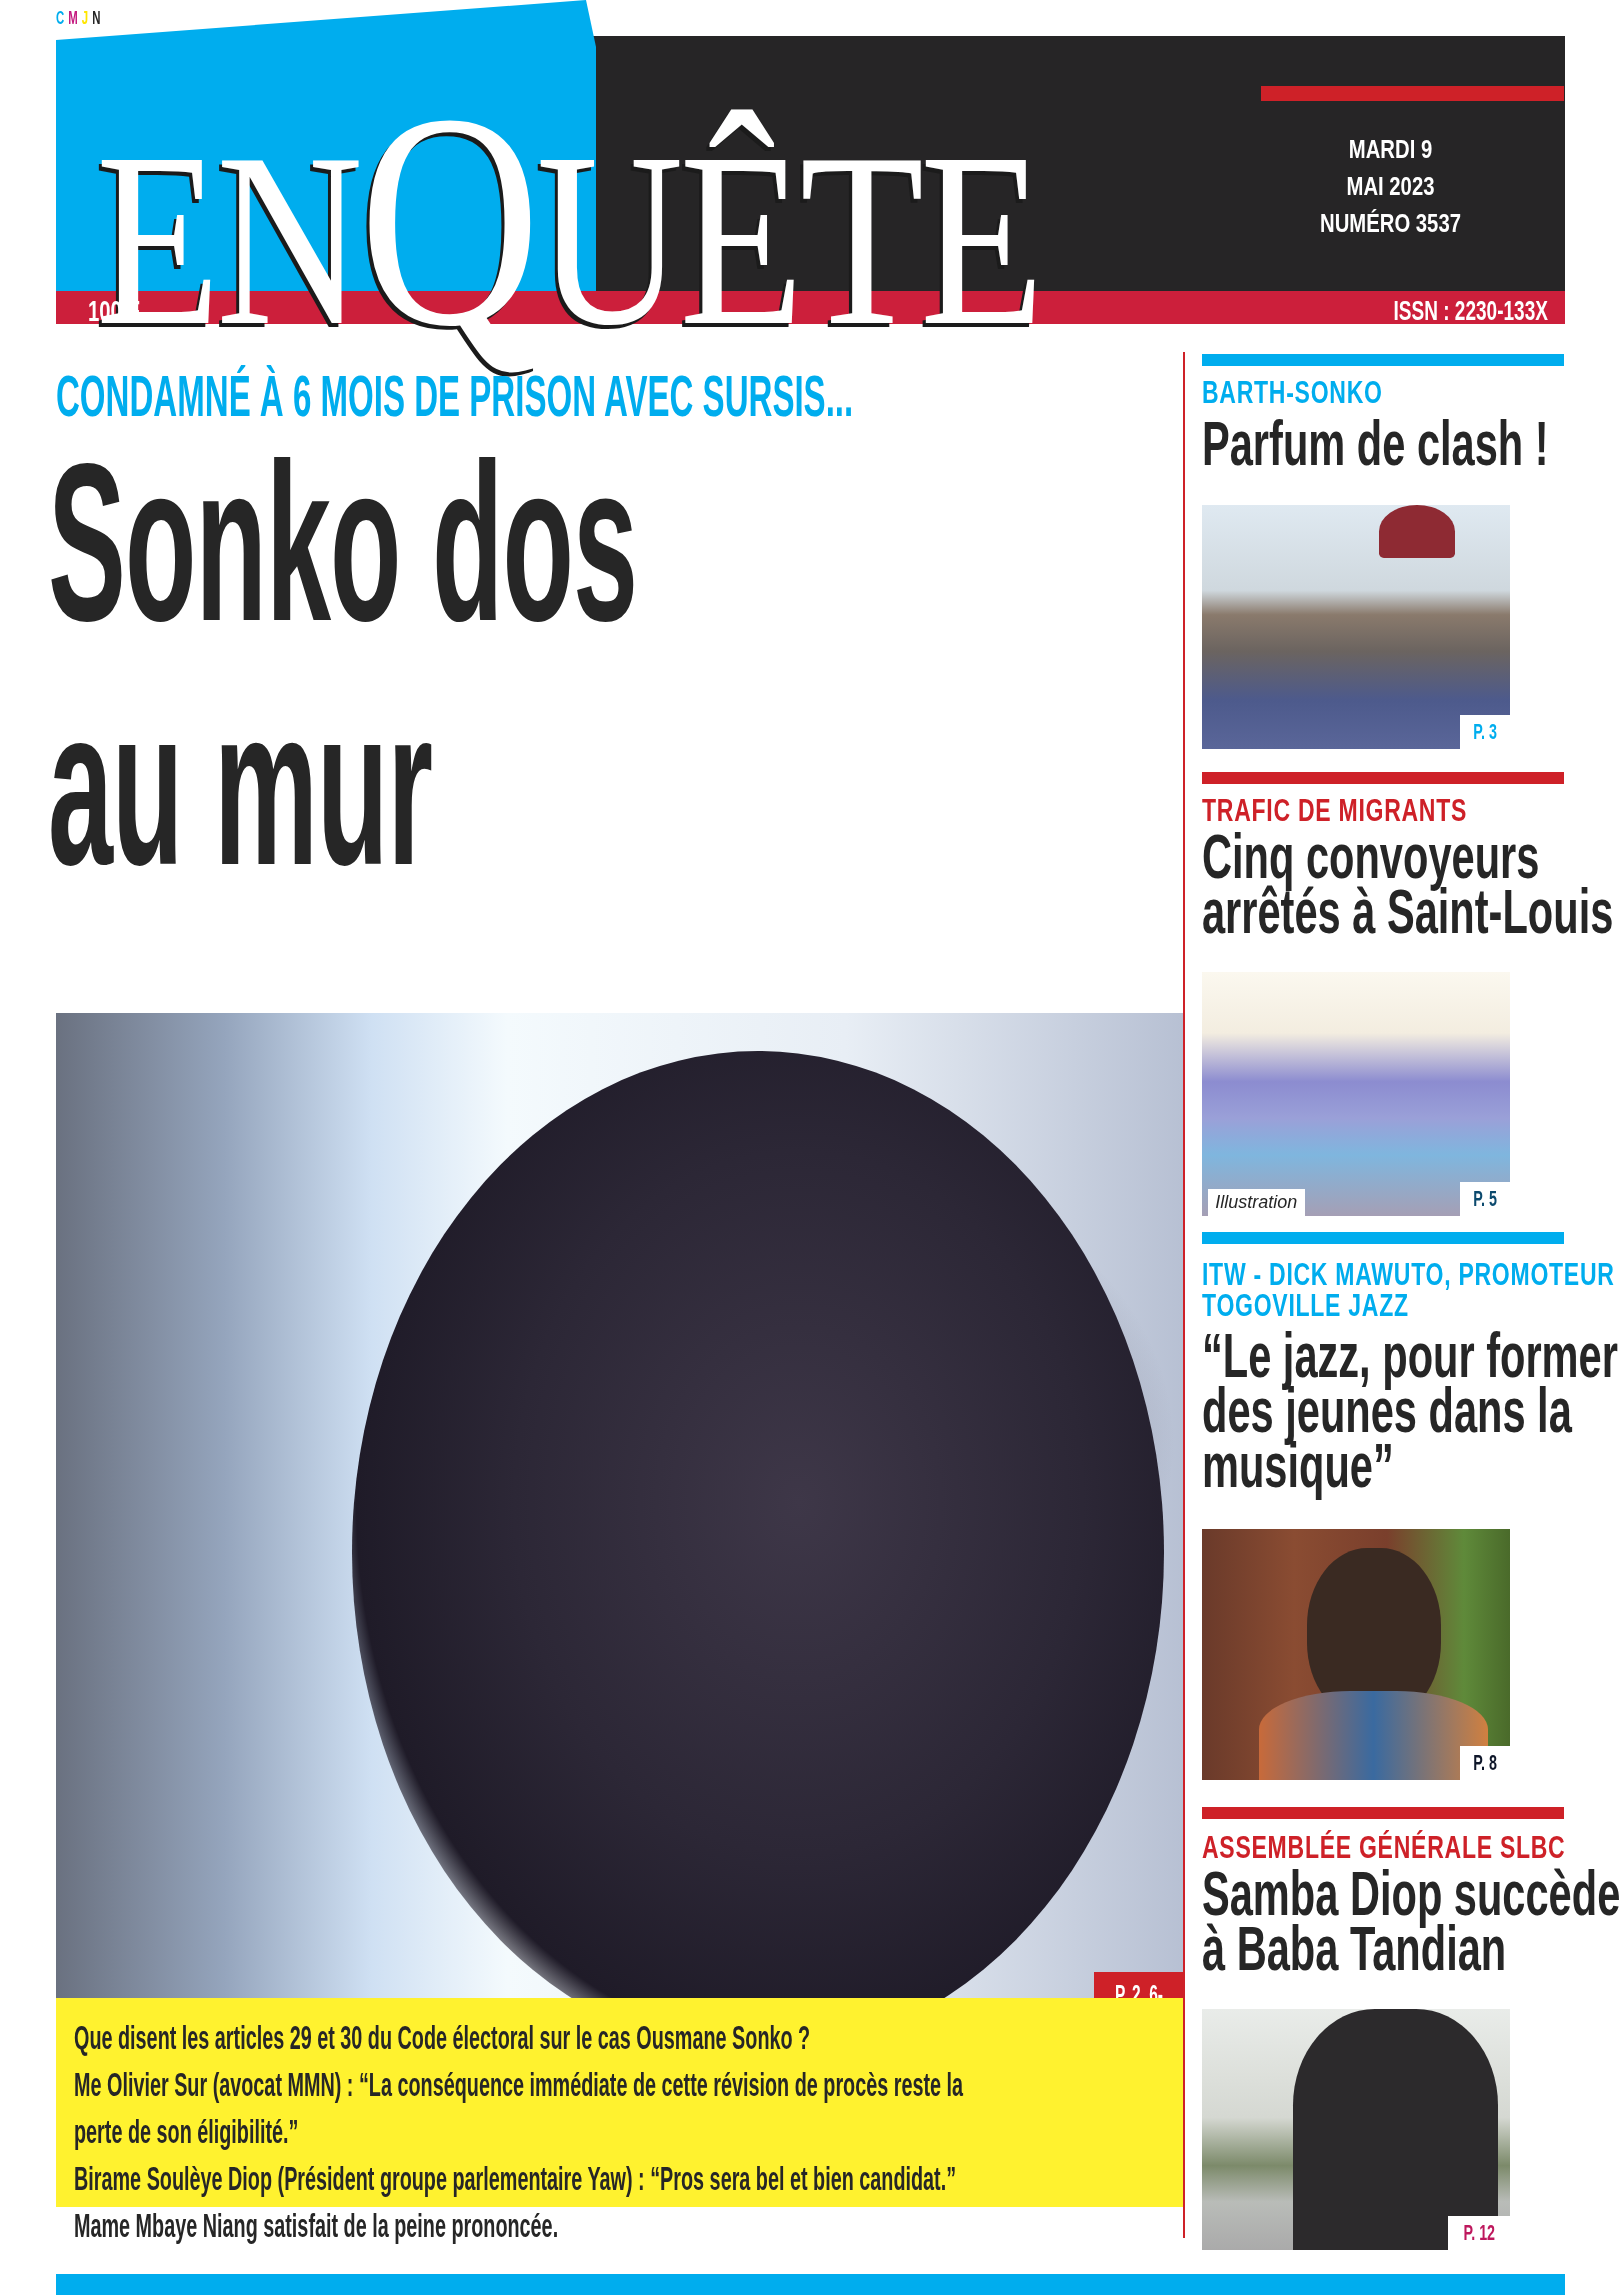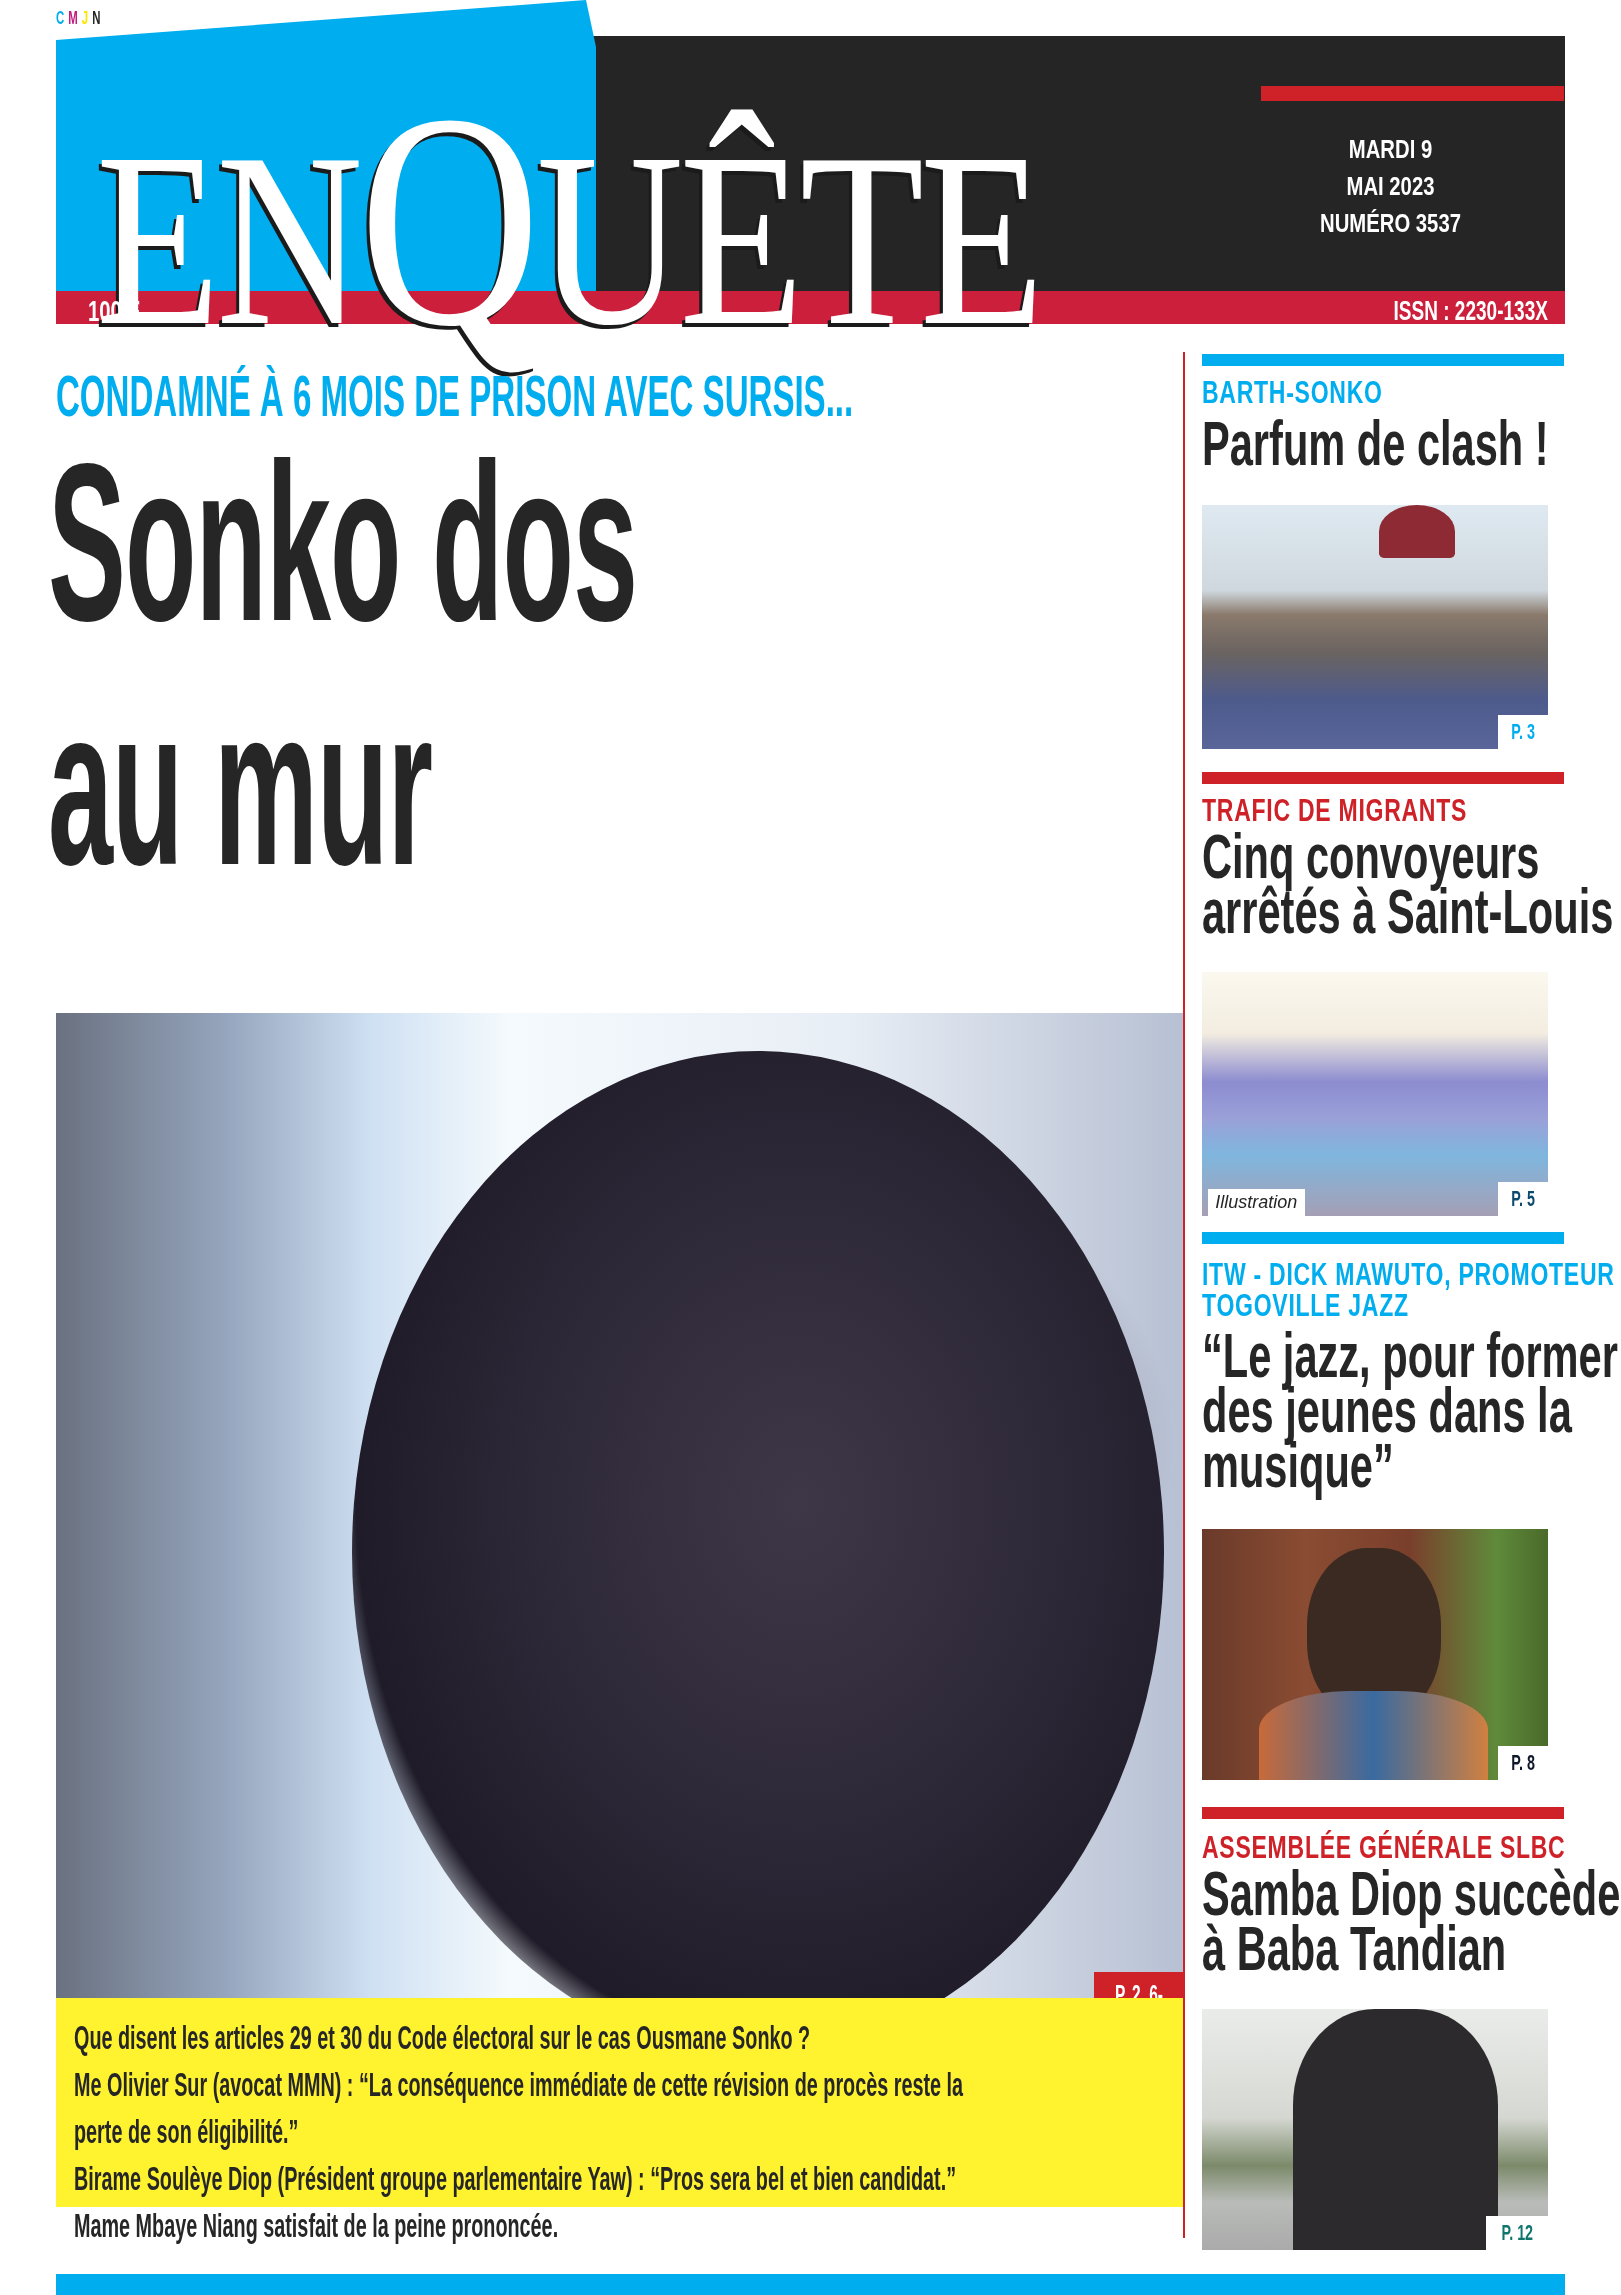--- a/index.html
+++ b/index.html
@@ -33,21 +33,21 @@
   .yellow-text { left:74px; top:2014px; width:1863px; font-weight:bold; font-size:33px; line-height:47px; color:#262626; transform:scaleX(0.6); transform-origin:left top; }
   .yellow-text p { margin:0; }
 
   
   .vdivider { left:1183px; top:352px; width:2.4px; height:1886px; background:#CE2128; }
 
   
   .side-rule { left:1202px; width:362px; height:12px; }
   .side-kicker { left:1202px; font-weight:bold; font-size:32px; line-height:31px; white-space:nowrap; transform:scaleX(0.72); transform-origin:left top; letter-spacing:1px; }
   .side-title { left:1202px; font-weight:bold; font-size:63px; line-height:55px; white-space:nowrap; transform:scaleX(0.66); transform-origin:left top; color:#262626; }
-  .side-photo { left:1202px; width:308px; overflow:hidden;padding-left:38px; }
+  .side-photo { left:1202px; width:308px; overflow:hidden; }
   .pg { position:absolute; right:0; bottom:0; background:#fff; font-weight:bold; font-size:22px; padding:3.8px 6.7px; }
   .pg span { display:inline-block; transform:scaleX(0.65); }
   .illus { position:absolute; left:5.7px; bottom:0; background:#fff; font-family:Liberation Sans, sans-serif; font-style:italic; font-size:18px; padding:2.9px 7.6px; color:#262626; }
   .bottom-bar { left:56px; top:2274px; width:1509px; height:21.5px; background:#00ADEE; }
 </style>
 </head>
 <body>
 
 <div class="abs cmjn">
   <span style="color:#00ADEE">C</span><span style="color:#C4197F">M</span><span style="color:#FFE600">J</span><span style="color:#262626">N</span>
@@ -126,17 +126,17 @@
 </div>
 
 <div class="abs side-rule" style="top:1807px;background:#CE2128"></div>
 <div class="abs side-kicker" style="top:1832px;color:#CE2128">ASSEMBLÉE GÉNÉRALE SLBC</div>
 <div class="abs side-title" style="top:1866px">
   <div>Samba Diop succède</div>
   <div>à Baba Tandian</div>
 </div>
 <div class="abs side-photo" style="top:2009px;height:241px;background:linear-gradient(180deg,#e9ece9 0%,#d5d8d2 45%,#7c8a6a 65%,#b9bcb8 80%,#aaa 100%);">
   <div class="abs" style="left:91px;top:0;width:205px;height:241px;background:#2c2a2c;border-radius:40% 40% 0 0;"></div>
-  <div class="pg" style="color:#0f766e"><span>P. 12</span></div>
+  <div class="pg" style="color:#be185d"><span>P. 12</span></div>
 </div>
 
 <div class="abs bottom-bar"></div>
 
 
 </body></html>

